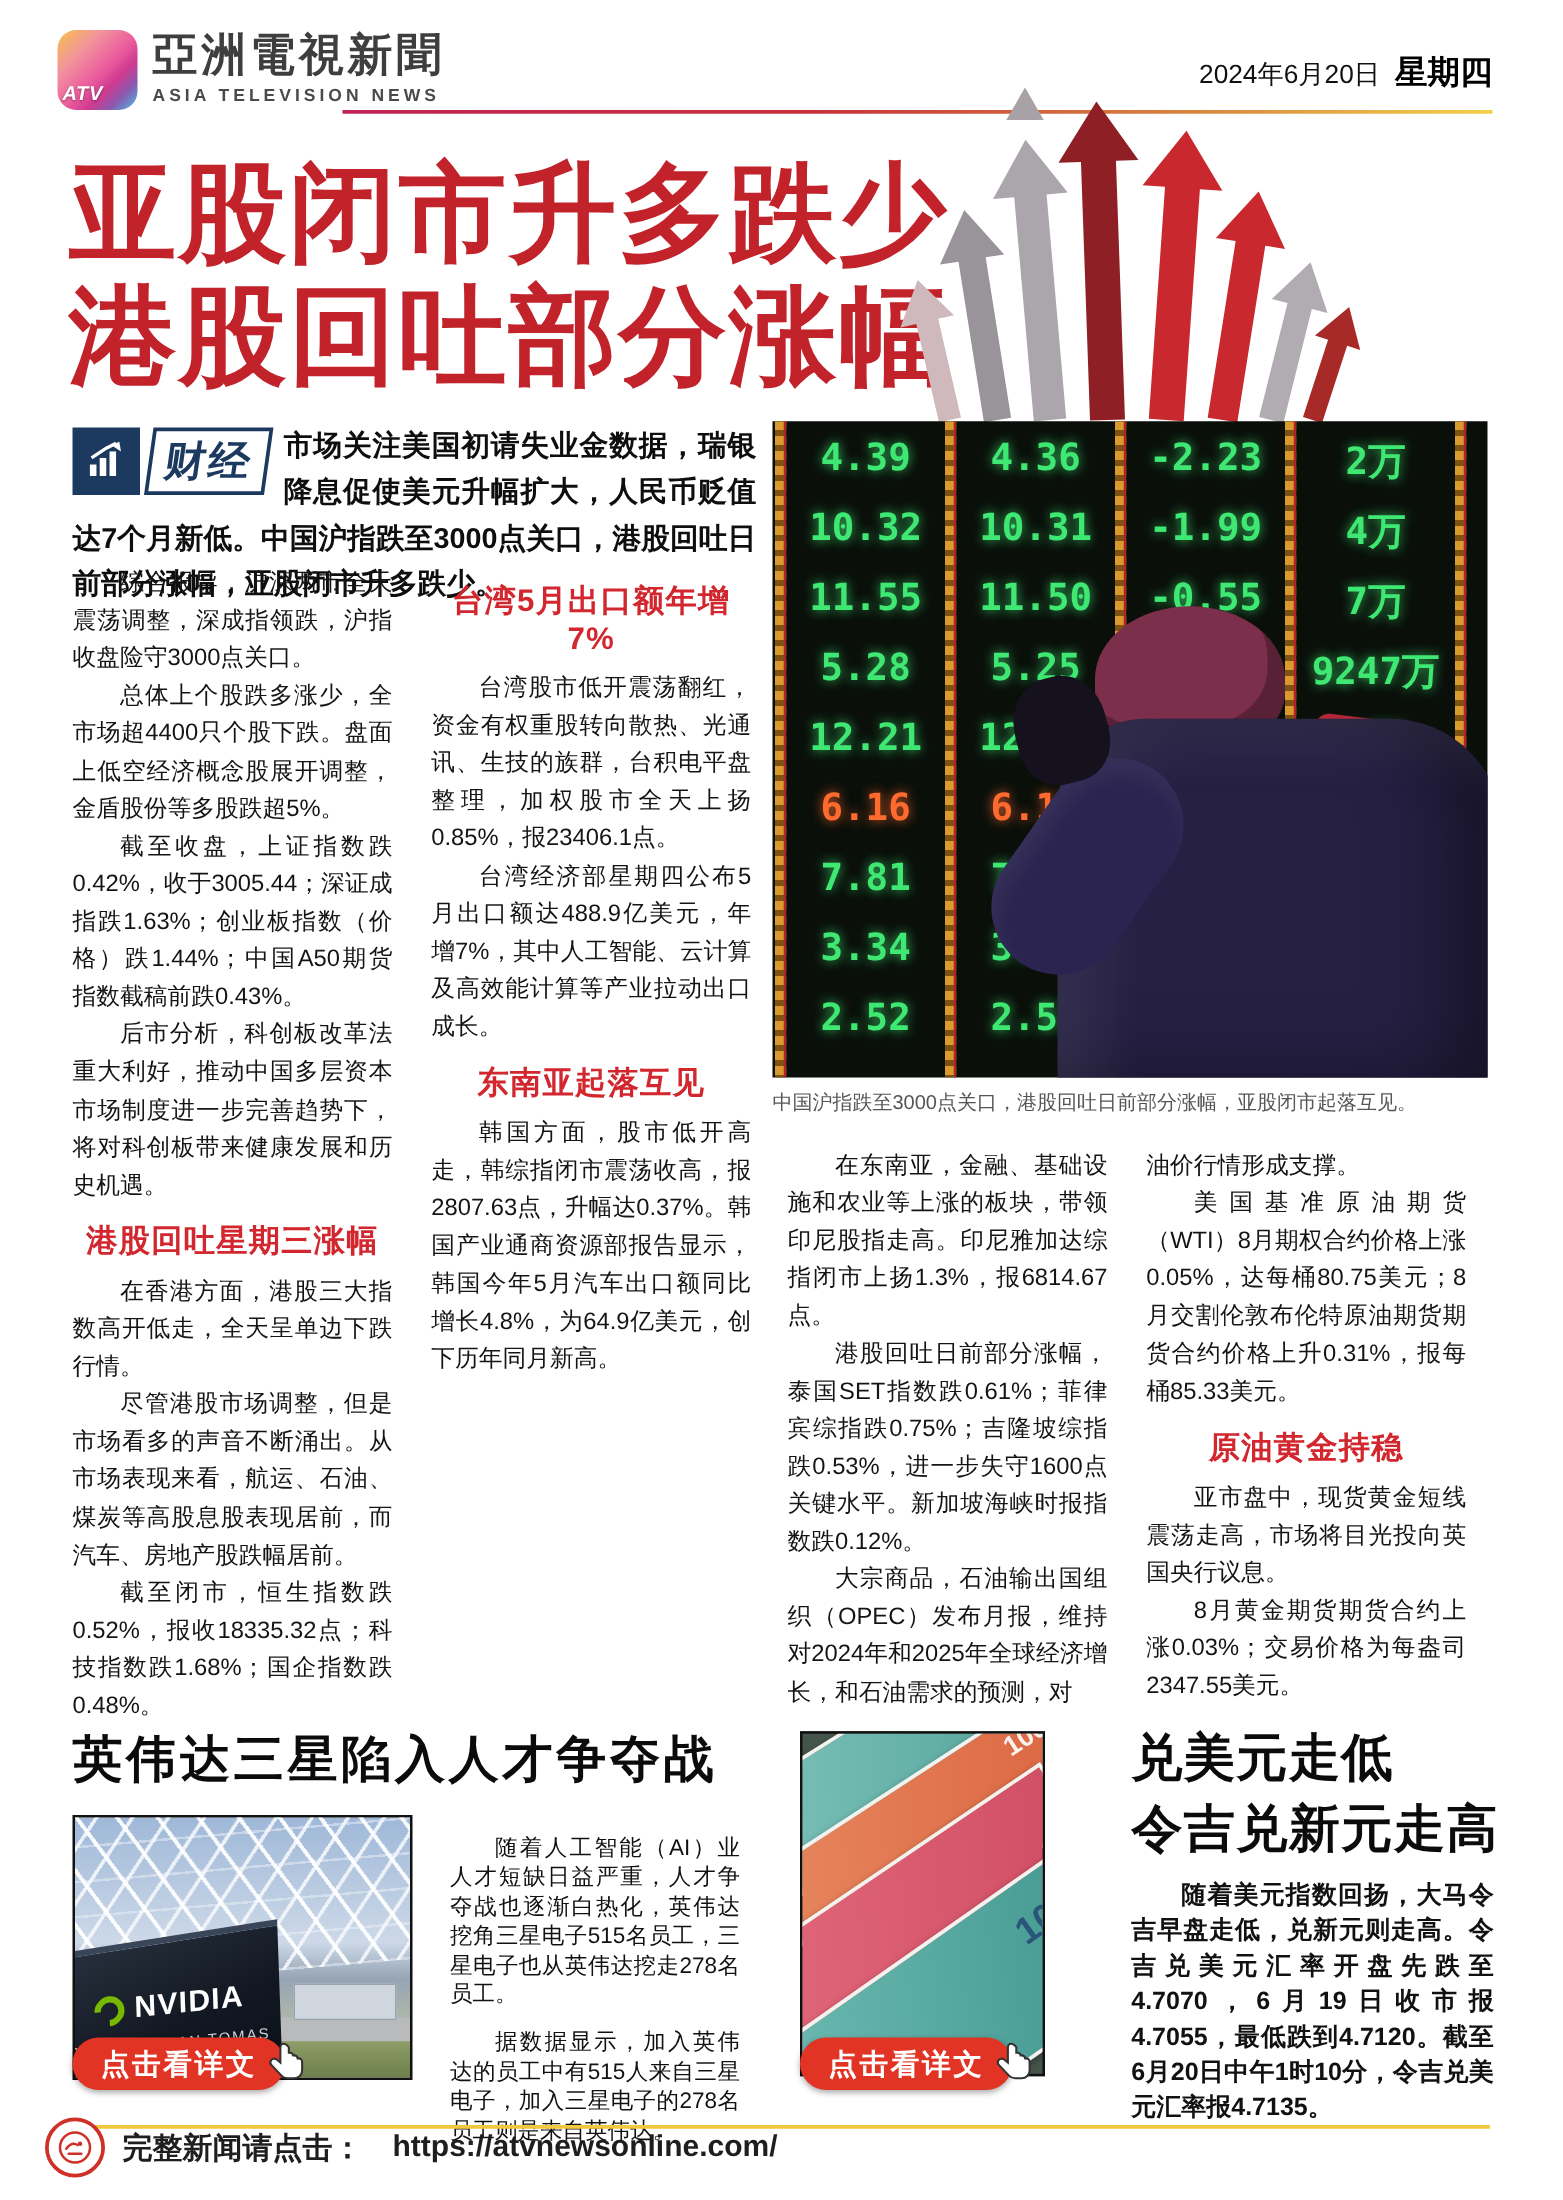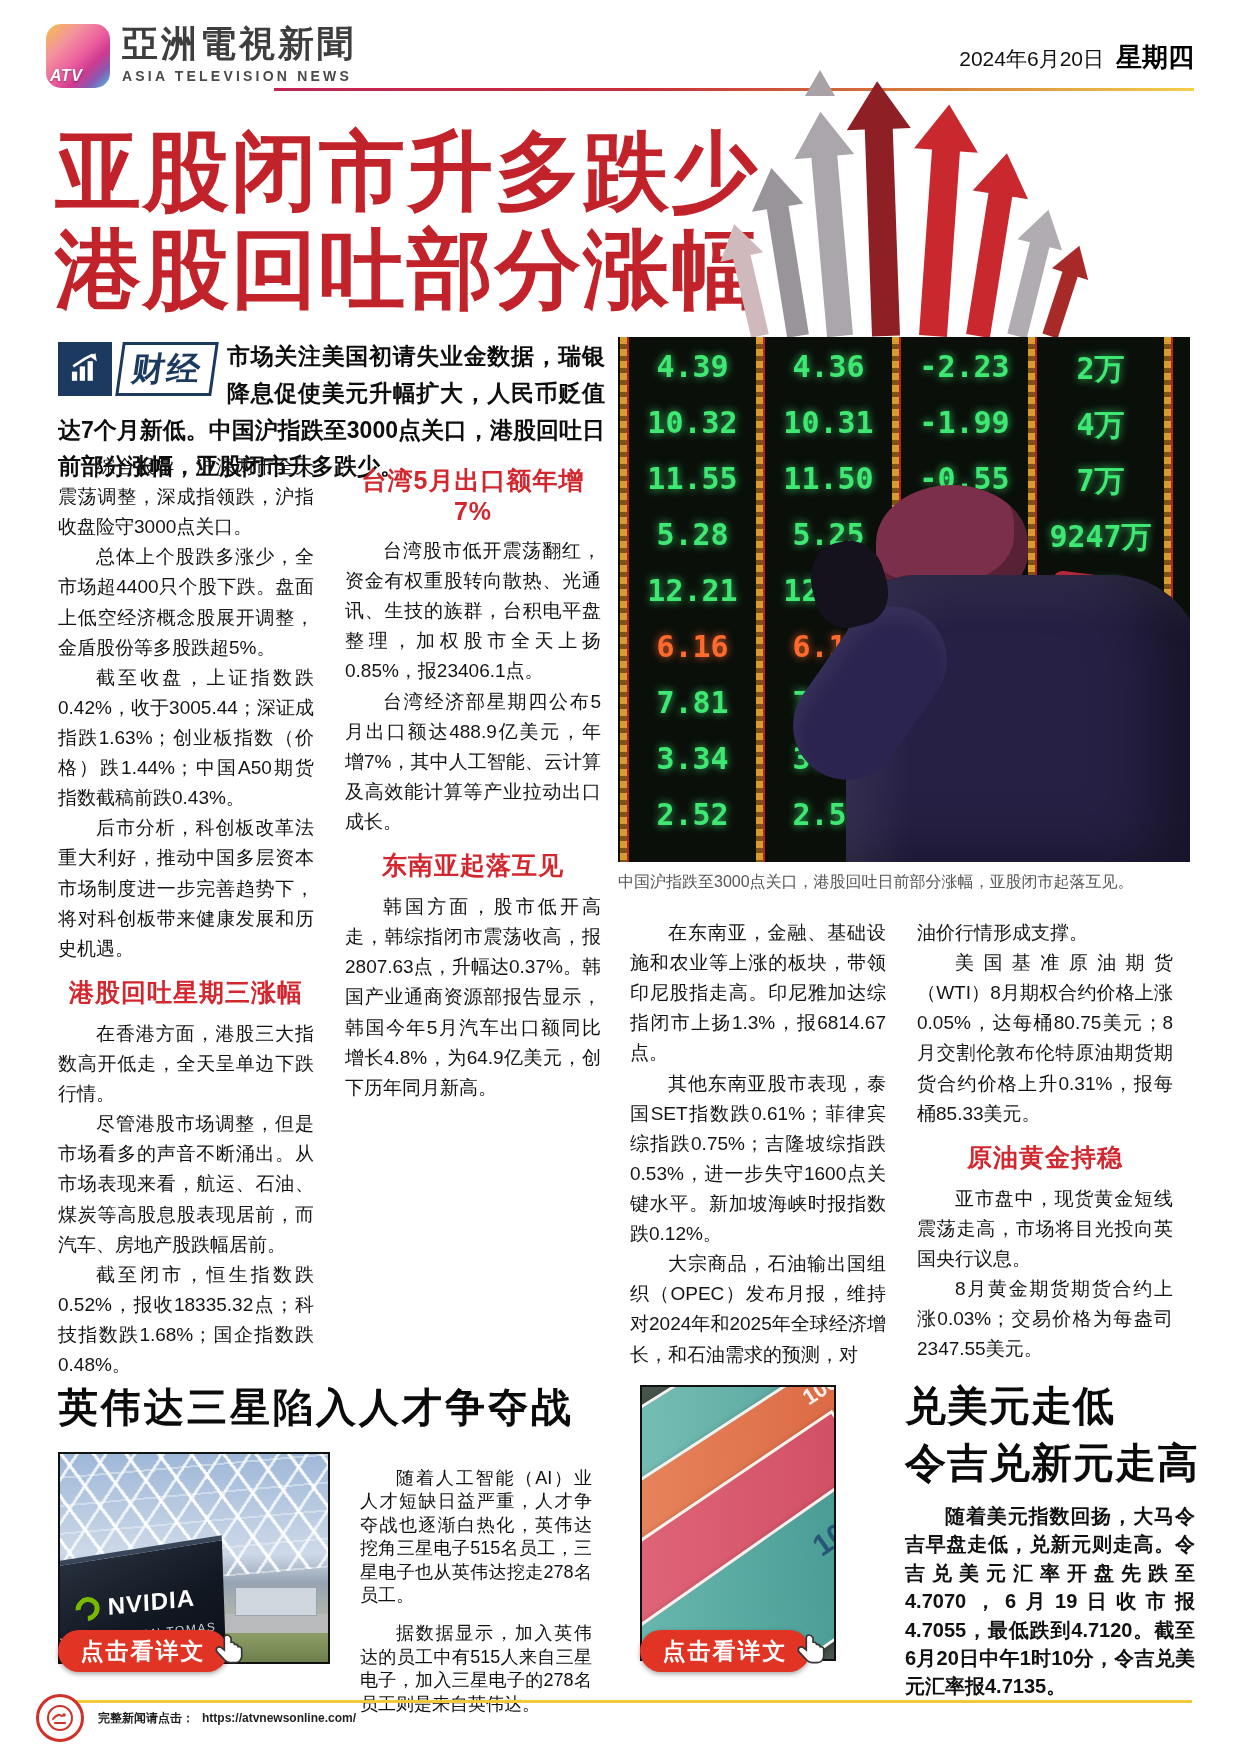--- a/index.html
+++ b/index.html
@@ -109,22 +109,22 @@
   .cta2{left:640px;top:1630px;}
 
   .fx-title{left:905px;top:1378px;font-size:41px;font-weight:900;color:#0b0b0b;line-height:1.38;letter-spacing:1px;}
   .fx-text{left:905px;top:1502px;width:290px;}
   .fx-text p{margin:0;text-indent:2em;font-size:20px;line-height:1.42;font-weight:700;text-align:justify;color:#111;}
 
   
   .footer-line{left:58px;right:58px;top:1700px;height:3px;background:#f2c93d;}
   .seal{left:36px;top:1694px;width:48px;height:48px;border-radius:50%;border:3px solid #cf3028;
         background:#fff;box-sizing:border-box;display:flex;align-items:center;justify-content:center;}
-  .footer-text{left:98px;top:1697px;height:42px;display:flex;align-items:center;gap:8px;
-        font-size:12px;font-weight:700;color:#1e1e1e;}
+  .footer-text{left:98px;top:1697px;height:42px;display:flex;align-items:center;gap:24px;
+        font-size:24px;font-weight:700;color:#1e1e1e;}
 </style>
 </head>
 <body>
 
 <div class="page">
 
   <div class="abs logo">
     <span class="atv">ATV</span>
   </div>
   <div class="abs masthead">
@@ -270,21 +270,21 @@
   </div>
   <div class="abs col col2">
     <h3>台湾5月出口额年增7%</h3>
     <p>台湾股市低开震荡翻红，资金有权重股转向散热、光通讯、生技的族群，台积电平盘整理，加权股市全天上扬0.85%，报23406.1点。</p>
     <p>台湾经济部星期四公布5月出口额达488.9亿美元，年增7%，其中人工智能、云计算及高效能计算等产业拉动出口成长。</p>
     <h3>东南亚起落互见</h3>
     <p>韩国方面，股市低开高走，韩综指闭市震荡收高，报2807.63点，升幅达0.37%。韩国产业通商资源部报告显示，韩国今年5月汽车出口额同比增长4.8%，为64.9亿美元，创下历年同月新高。</p>
   </div>
   <div class="abs col col3">
     <p>在东南亚，金融、基础设施和农业等上涨的板块，带领印尼股指走高。印尼雅加达综指闭市上扬1.3%，报6814.67点。</p>
-    <p>其他东南亚股市表现，泰国SET指数跌0.61%；菲律宾综指跌0.75%；吉隆坡综指跌0.53%，进一步失守1600点关键水平。新加坡海峡时报指数跌0.12%。</p>
+    <p>港股回吐日前部分涨幅，泰国SET指数跌0.61%；菲律宾综指跌0.75%；吉隆坡综指跌0.53%，进一步失守1600点关键水平。新加坡海峡时报指数跌0.12%。</p>
     <p>大宗商品，石油输出国组织（OPEC）发布月报，维持对2024年和2025年全球经济增长，和石油需求的预测，对</p>
   </div>
   <div class="abs col col4">
     <p class="cont">油价行情形成支撑。</p>
     <p>美国基准原油期货（WTI）8月期权合约价格上涨0.05%，达每桶80.75美元；8月交割伦敦布伦特原油期货期货合约价格上升0.31%，报每桶85.33美元。</p>
     <h3>原油黄金持稳</h3>
     <p>亚市盘中，现货黄金短线震荡走高，市场将目光投向英国央行议息。</p>
     <p>8月黄金期货期货合约上涨0.03%；交易价格为每盎司2347.55美元。</p>
   </div>
 

